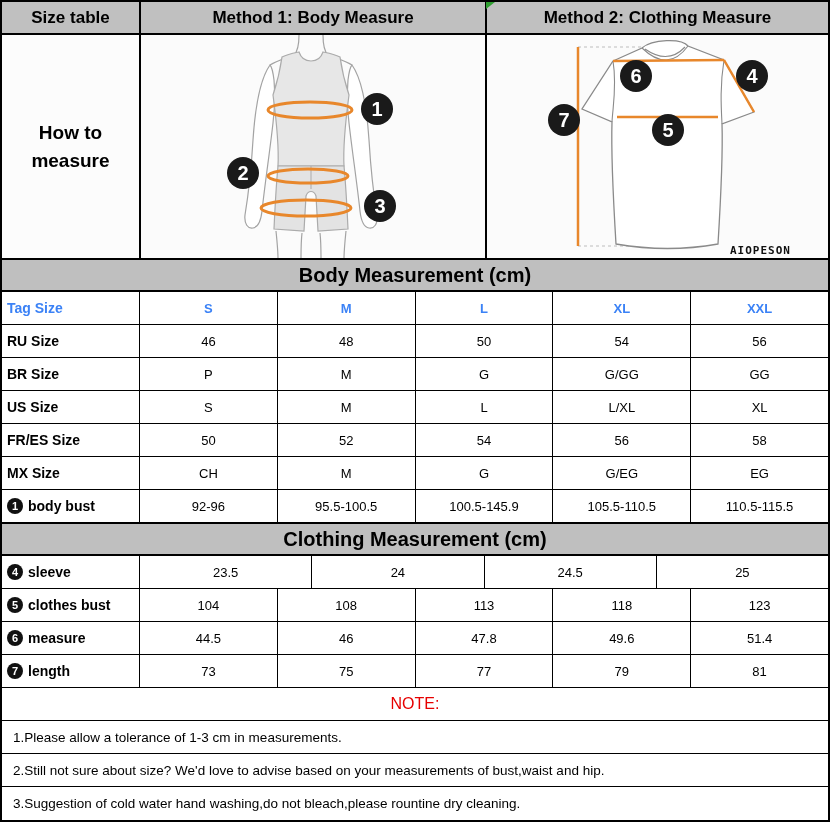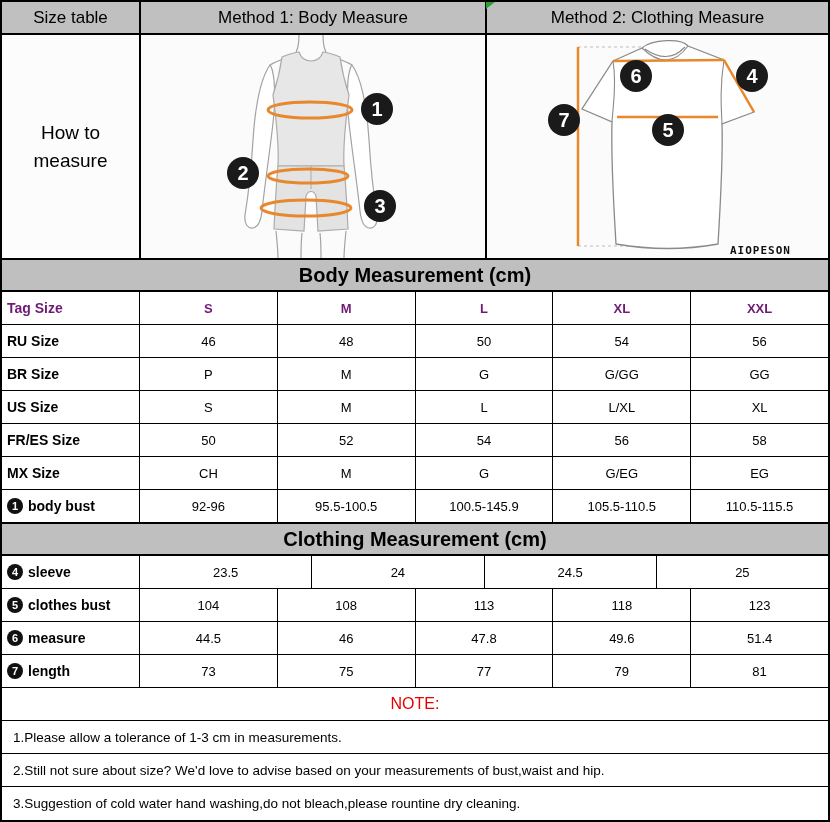--- a/index.html
+++ b/index.html
@@ -5,47 +5,47 @@
   html,body { margin:0; padding:0; background:#fff; }
   .sheet {
     width:830px; height:822px; box-sizing:border-box;
     border:2px solid #000; background:#fff; position:relative; overflow:hidden;
     font-family:"Liberation Sans", sans-serif; color:#000;
   }
   .row { display:flex; box-sizing:border-box; }
   .header-row { height:33px; border-bottom:2px solid #000; }
   .hcell {
     background:#c0c0c0; display:flex; align-items:center; justify-content:center;
-    font-weight:normal; font-size:17px; box-sizing:border-box;
+    font-weight:bold; font-size:17px; box-sizing:border-box;
   }
   .c1 { flex:0 0 137px; }
   .c2 { flex:0 0 346px; border-left:2px solid #000; }
   .c3 { flex:1; border-left:2px solid #000; }
   .figure-row { height:224px; border-bottom:1px solid #000; }
   .howto {
     background:#fcfcfc; display:flex; align-items:center; justify-content:center;
-    font-weight:normal; font-size:19px; text-align:center; box-sizing:border-box;
+    font-weight:bold; font-size:19px; text-align:center; box-sizing:border-box;
   }
   .howto span { display:block; max-width:92px; line-height:1.45; }
   .figcell { background:#fbfbfb; position:relative; overflow:hidden; box-sizing:border-box; }
   .band {
     height:33px; background:#bfbfbf; border-top:1px solid #000; border-bottom:2px solid #000;
     display:flex; align-items:center; justify-content:center;
     font-size:20px; font-weight:bold; box-sizing:border-box;
   }
   .trow { display:flex; height:33px; border-bottom:1px solid #000; box-sizing:border-box; }
   .cell {
     flex:1; border-left:1px solid #000; display:flex; align-items:center; justify-content:center;
     font-size:13px; box-sizing:border-box;
   }
   .cell.lbl {
     flex:0 0 137px; border-left:none; justify-content:flex-start; padding-left:5px;
     font-weight:bold; font-size:14px;
   }
-  .redb { color:#701a75; font-weight:bold; }
+  .redb { color:#3b82f6; font-weight:bold; }
   .badge {
     width:16px; height:16px; border-radius:50%; background:#111; color:#fff;
     font-size:11px; font-weight:bold; display:inline-flex; align-items:center;
     justify-content:center; margin-right:5px; flex:none; line-height:1;
   }
   .note-head {
     height:33px; border-bottom:1px solid #000; display:flex; align-items:center;
     justify-content:center; font-size:16px; color:#e60000; box-sizing:border-box;
   }
   .note {

